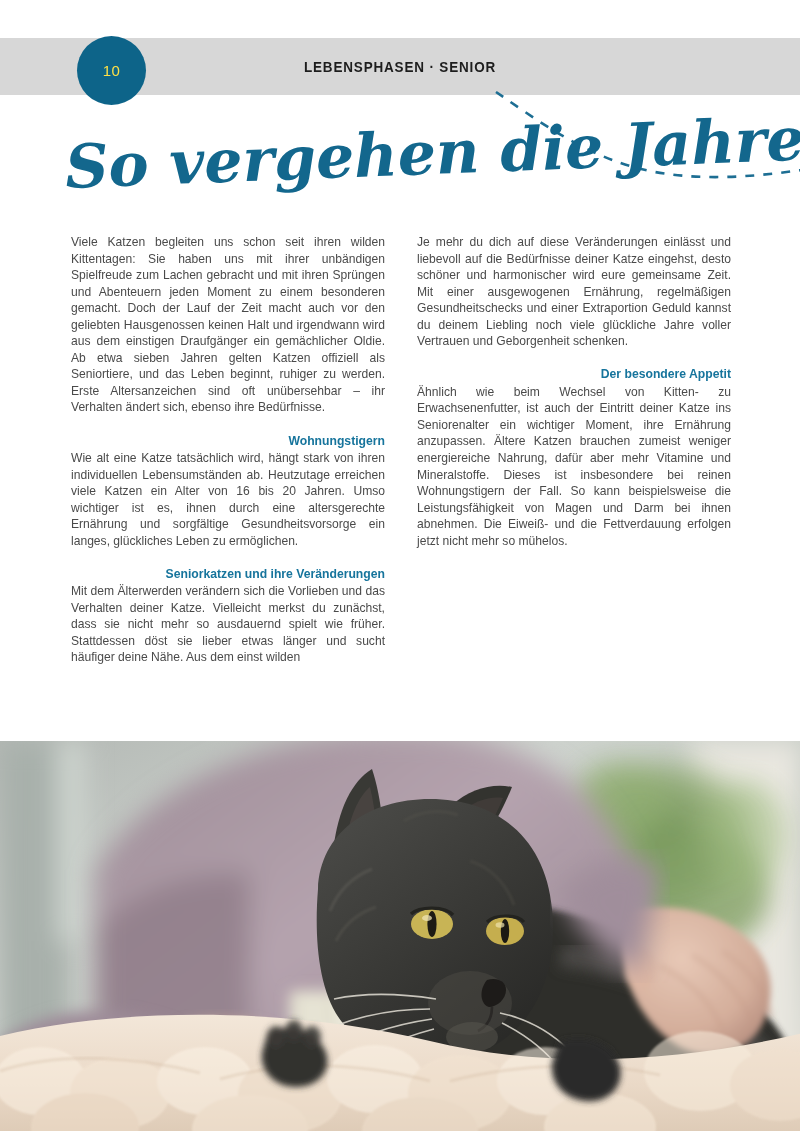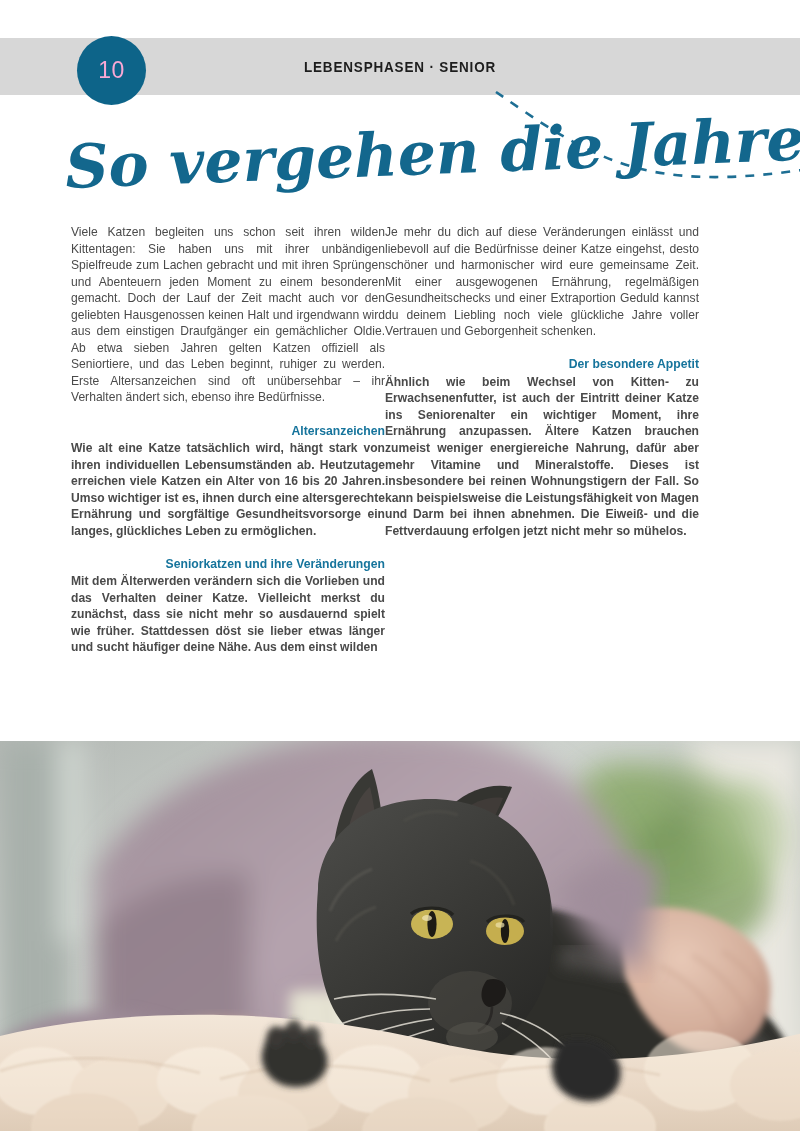--- a/index.html
+++ b/index.html
@@ -23,21 +23,21 @@
     font-family:"Liberation Sans", sans-serif;
     font-weight:700;font-size:14.5px;letter-spacing:0.9px;
     color:#1d1d1d;
     transform:scaleX(0.93);
   }
   .page-badge{
     position:absolute;left:77px;top:36px;width:69px;height:69px;
     border-radius:50%;
     background:#0d6489;
     display:flex;align-items:center;justify-content:center;
-    color:#f9a8d4;font-size:23px;font-weight:400;
+    color:#fde047;font-size:15px;font-weight:400;
     letter-spacing:0.5px;
   }
 
   
   .deco-curve{position:absolute;left:480px;top:80px;width:322px;height:110px;pointer-events:none;}
 
   
   .script-title{
     position:absolute;left:64px;top:126px;width:520px;height:90px;
   }
@@ -45,22 +45,22 @@
   .script-text{
     font-family:"DejaVu Serif", serif;
     font-style:italic;
     font-weight:700;
     font-size:60px;
     fill:#13678d;
   }
 
   
   .columns{
-    position:absolute;left:71px;top:224px;width:660px;
-    display:flex;
+    position:absolute;left:71px;top:234px;width:660px;
+    display:flex;gap:32px;
   }
   .col{width:314px;}
   .col p{
     margin:0 0 0 0;
     font-size:12.1px;
     line-height:16.55px;
     color:#4a4a4a;
     text-align:justify;
     font-family:"Liberation Sans", sans-serif;
     hyphens:auto;
@@ -69,21 +69,21 @@
   .col p + p{ margin-top:34px; }
   .sec-head{
     margin:16.5px 0 0 0;
     font-size:12.2px;
     line-height:16.5px;
     font-weight:700;
     color:#16749c;
     text-align:right;
     font-family:"Liberation Sans", sans-serif;
   }
-  .sec-head + p{ margin-top:1px;font-weight:bold; }
+  .sec-head + p{ margin-top:1px; }
 
   
   .photo{
     position:absolute;left:0;top:741px;width:800px;height:390px;
     overflow:hidden;background:#b9b4ae;
   }
   .photo svg{display:block;width:800px;height:390px;}
 </style>
 </head>
 <body>
@@ -103,21 +103,21 @@
   <div class="script-title">
     <svg viewBox="0 0 520 90" xmlns="http://www.w3.org/2000/svg">
       <text class="script-text" x="2" y="62" transform="rotate(-2.2 2 62)">So vergehen die Jahre</text>
     </svg>
   </div>
 
   <div class="columns">
 
     <div class="col">
       <p>Viele Katzen begleiten uns schon seit ihren wilden Kittentagen: Sie haben uns mit ihrer unbändigen Spielfreude zum Lachen gebracht und mit ihren Sprüngen und Abenteuern jeden Moment zu einem besonderen gemacht. Doch der Lauf der Zeit macht auch vor den geliebten Hausgenossen keinen Halt und irgendwann wird aus dem einstigen Drauf­gänger ein gemächlicher Oldie. Ab etwa sieben Jahren gelten Katzen offiziell als Seniortiere, und das Leben beginnt, ruhiger zu werden. Erste Altersanzeichen sind oft unübersehbar – ihr Verhalten ändert sich, ebenso ihre Bedürfnisse.</p>
-      <h3 class="sec-head">Altersanzeichen</h3>
+      <h3 class="sec-head">Wohnungstigern</h3>
       <p>Wie alt eine Katze tatsächlich wird, hängt stark von ihren individuellen Lebensumständen ab. Heutzutage erreichen viele Katzen ein Alter von 16 bis 20 Jahren. Umso wichtiger ist es, ihnen durch eine altersgerechte Ernährung und sorgfältige Gesundheitsvorsorge ein langes, glückliches Leben zu ermöglichen.</p>
       <h3 class="sec-head">Seniorkatzen und ihre Veränderungen</h3>
       <p>Mit dem Älterwerden verändern sich die Vorlieben und das Verhalten deiner Katze. Vielleicht merkst du zunächst, dass sie nicht mehr so ausdauernd spielt wie früher. Stattdessen döst sie lieber etwas länger und sucht häufiger deine Nähe. Aus dem einst wilden</p>
     </div>
 
     <div class="col">
       <p>Je mehr du dich auf diese Veränderungen einlässt und liebevoll auf die Bedürfnisse deiner Katze eingehst, desto schöner und harmonischer wird eure gemeinsame Zeit. Mit einer ausgewogenen Ernährung, regelmäßigen Gesundheitschecks und einer Extraportion Geduld kannst du deinem Liebling noch viele glückliche Jahre voller Vertrauen und Geborgenheit schenken.</p>
       <h3 class="sec-head">Der besondere Appetit</h3>
       <p>Ähnlich wie beim Wechsel von Kitten- zu Erwachsenenfutter, ist auch der Eintritt deiner Katze ins Seniorenalter ein wichtiger Moment, ihre Ernährung anzupassen. Ältere Katzen brauchen zumeist weniger energiereiche Nahrung, dafür aber mehr Vitamine und Mineralstoffe. Dieses ist insbesondere bei reinen Wohnungstigern der Fall. So kann beispielsweise die Leistungsfähigkeit von Magen und Darm bei ihnen abnehmen. Die Eiweiß- und die Fettverdauung erfolgen jetzt nicht mehr so mühelos.</p>
     </div>

